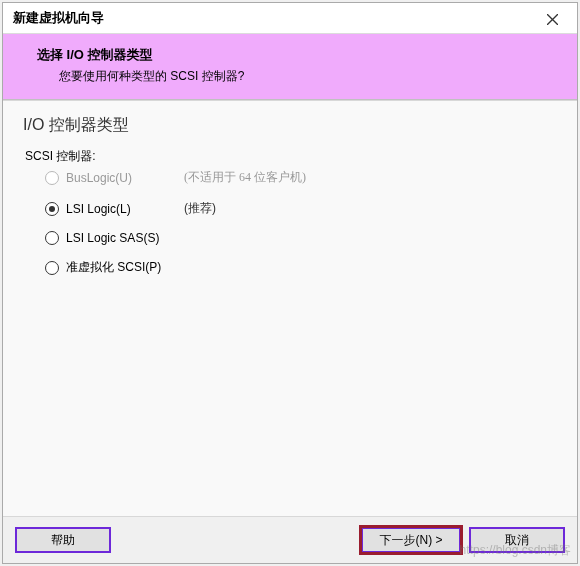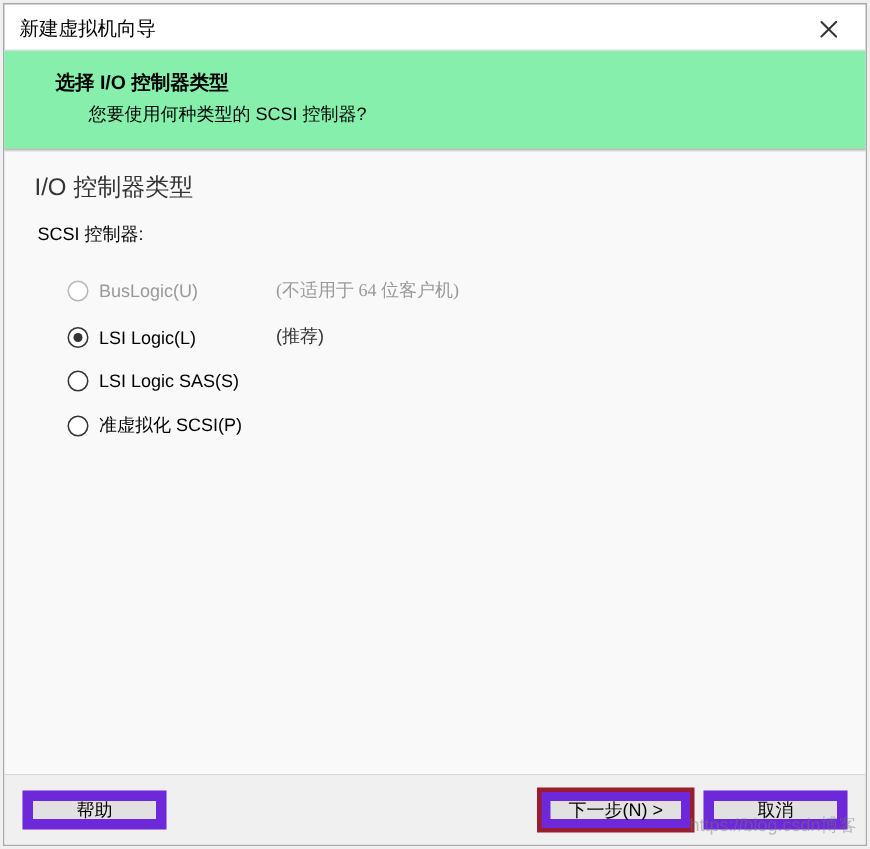--- a/index.html
+++ b/index.html
@@ -17,40 +17,41 @@
       margin: 2px;
       background: #ffffff;
       border: 1px solid #aaaaaa;
       display: flex;
       flex-direction: column;
       position: relative;
     }
     .title-bar {
       display: flex;
       justify-content: space-between;
-      align-items: center;
+      align-items: flex-start;
       padding: 6px 10px 4px 10px;
       border-bottom: 1px solid #dcdcdc;
+      font-weight: bold;
     }
     .title-text {
       font-size: 13px;
       color: #000;
     }
     .close-btn {
       width: 30px;
       height: 20px;
       display: flex;
       align-items: center;
       justify-content: center;
       cursor: pointer;
     }
     .close-btn svg { width: 11px; height: 11px; }
     .header-section {
       padding: 12px 18px 14px 34px;
-      background: #86efac;
+      background: #f0abfc;
       border-bottom: 1px solid #c0c0c0;
     }
     .header-title {
       font-size: 13px;
       font-weight: bold;
       color: #000;
       margin-bottom: 4px;
     }
     .header-subtitle {
       font-size: 12px;
@@ -67,21 +68,21 @@
       padding: 14px 20px;
     }
     .group-title {
       font-size: 16px;
       color: #333;
       margin-bottom: 12px;
     }
     .scsi-label {
       font-size: 12px;
       color: #000;
-      margin-bottom: 20px;
+      margin-bottom: 4px;
       margin-left: 2px;
     }
     .radio-list {
       padding-left: 22px;
     }
     .radio-row {
       display: flex;
       align-items: center;
       margin-bottom: 14px;
       font-size: 12px;
@@ -127,21 +128,21 @@
       align-items: center;
       gap: 8px;
       padding: 10px 12px;
       background: #f0f0f0;
     }
     .footer-spacer { flex: 1; }
     .btn {
       height: 26px;
       min-width: 96px;
       padding: 0 12px;
-      border: 7px solid #6d28d9;
+      border: 2px solid #6d28d9;
       background: #e1e1e1;
       font-size: 12px;
       cursor: pointer;
       display: flex;
       align-items: center;
       justify-content: center;
     }
     .btn-group {
       display: flex;
     }

